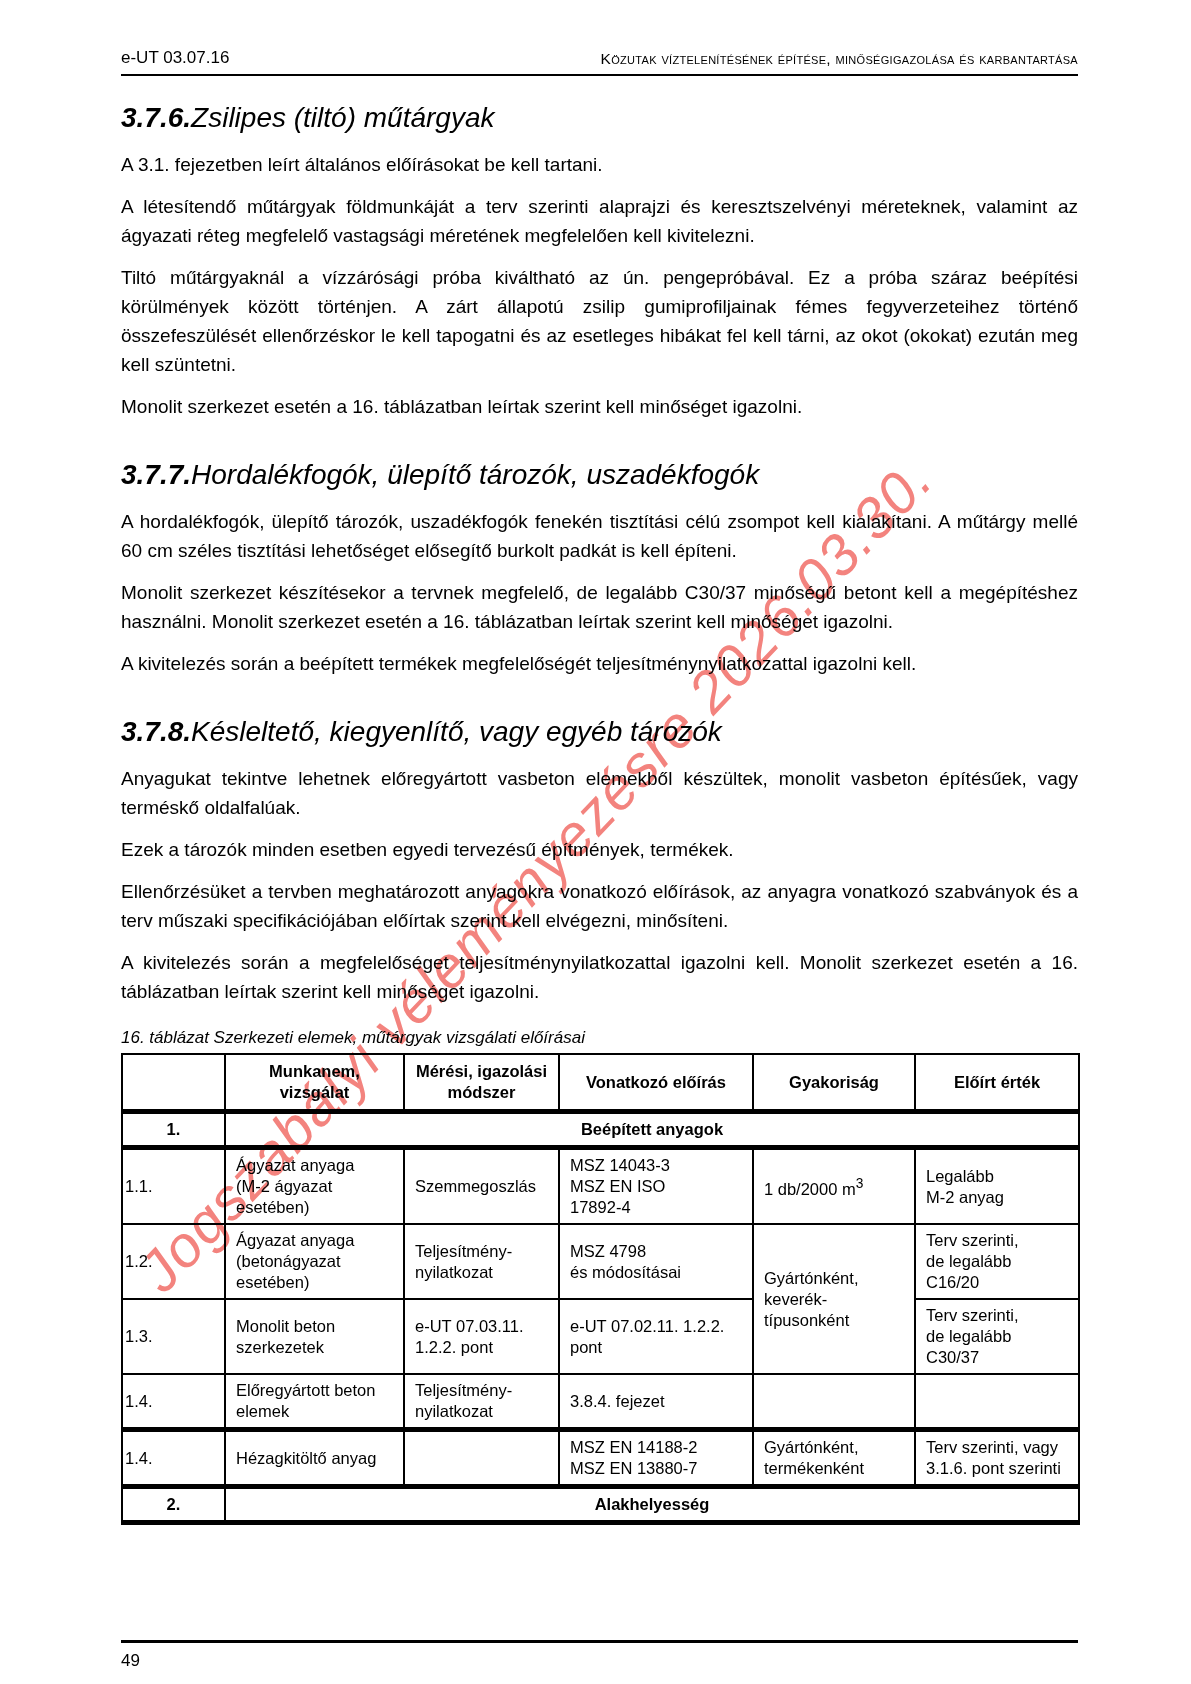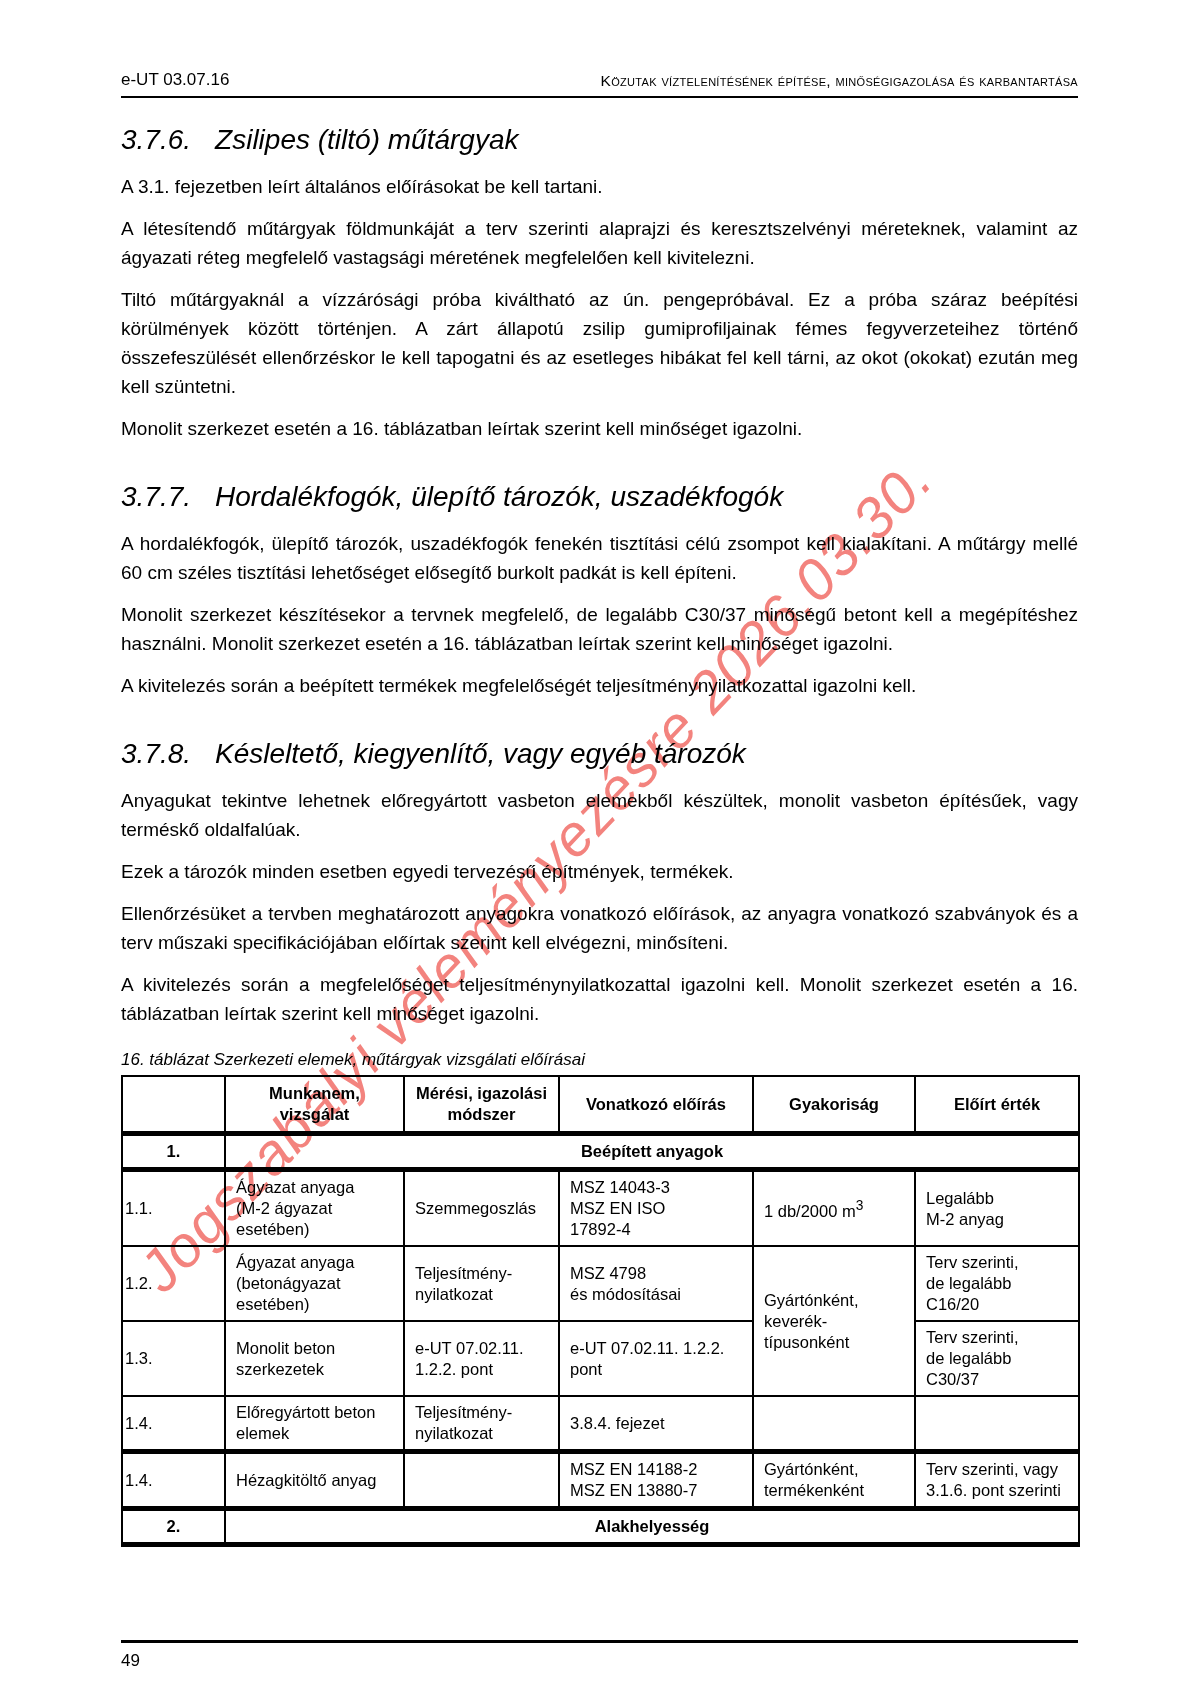--- a/index.html
+++ b/index.html
@@ -27,37 +27,36 @@
     position:relative;
     z-index:1;
     padding:48px 113px 0 121px;
   }
   .doc-header{
     display:flex;
     justify-content:space-between;
     align-items:flex-end;
     border-bottom:2px solid #000;
     padding-bottom:6px;
-    margin-top:22px;
   }
   .doc-id{font-size:17px;}
   .doc-title{
     font-size:15.5px;
     font-variant:small-caps;
     letter-spacing:.3px;
   }
   h2.section-heading{
     font-size:28px;
     font-style:italic;
     font-weight:normal;
     margin:38px 0 16px 0;
     display:flex;
   }
   h2.section-heading.first{margin-top:26px;}
-  h2.section-heading .sec-num{margin-right:24px;}
+  h2.section-heading .sec-num{font-weight:bold;}
   p.para{
     font-size:19px;
     line-height:29px;
     text-align:justify;
     margin:13px 0;
   }
   .table-caption{
     font-style:italic;
     font-size:17px;
     margin:22px 0 5px 0;
@@ -196,21 +195,21 @@
 keverék-
 típusonként</td>
         <td>Terv szerinti,
 de legalább
 C16/20</td>
       </tr>
       <tr>
         <td class="num">1.3.</td>
         <td>Monolit beton
 szerkezetek</td>
-        <td>e-UT 07.02.11.
+        <td>e-UT 07.03.11.
 1.2.2. pont</td>
         <td>e-UT 07.02.11. 1.2.2.
 pont</td>
         <td>Terv szerinti,
 de legalább
 C30/37</td>
       </tr>
       <tr class="thick-b">
         <td class="num">1.4.</td>
         <td>Előregyártott beton

